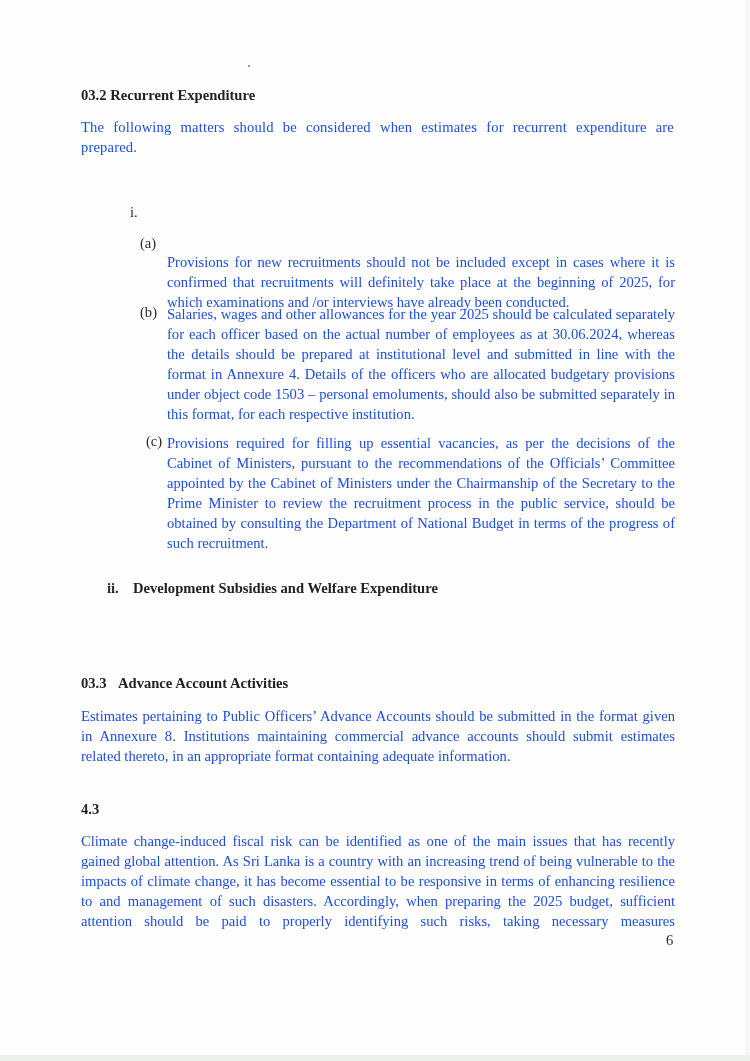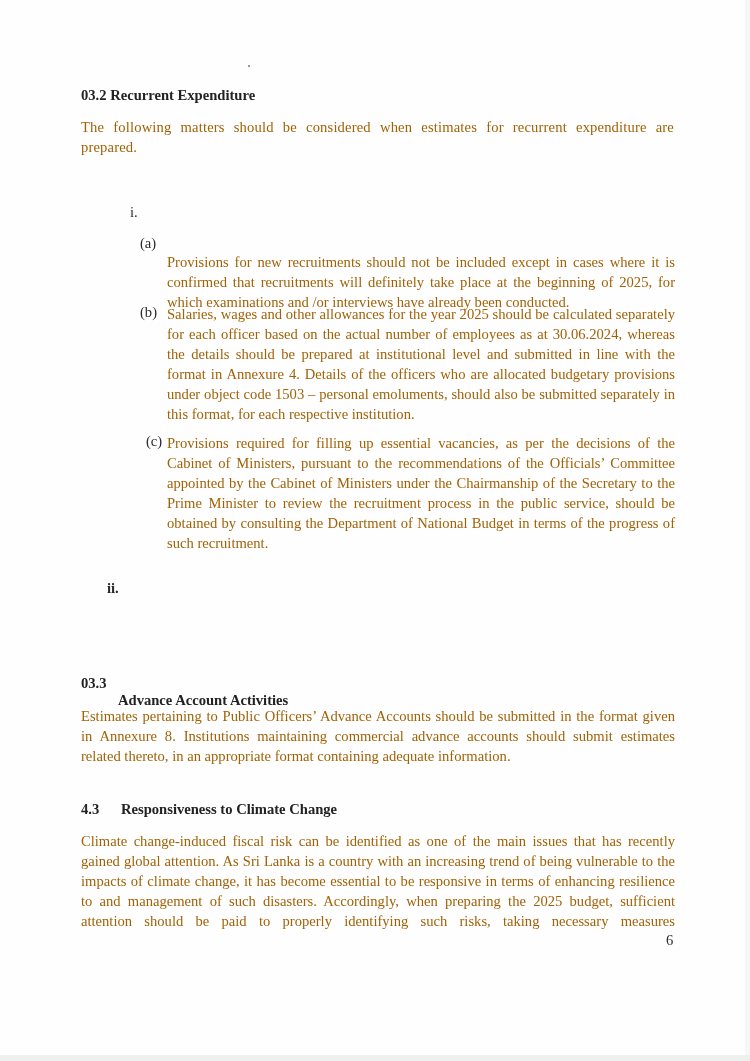--- a/index.html
+++ b/index.html
@@ -31,21 +31,21 @@
       color: #222;
       white-space: nowrap;
     }
     .p {
       position: absolute;
       font-family: "Liberation Serif", "DejaVu Serif", serif;
       font-size: 14.6px;
       line-height: 20px;
       text-align: justify;
       text-align-last: left;
-      color: #a16207;
+      color: #1d4ed8;
     }
     .num { position: absolute; font-family: "Liberation Serif", serif; font-size: 14.6px; color: #2b2b2b; }
     .marker { position: absolute; font-family: "Liberation Serif", serif; font-size: 14.6px; color: #2b2b2b; }
   </style>
 </head>
 <body>
 
 <div class="page">
   <div class="right-edge"></div>
   <div class="bottom-edge"></div>
@@ -59,23 +59,23 @@
   <div class="marker" style="left:140px; top:235px;">(a)</div>
   <div class="p" style="left:167px; top:252px; width:508px;">Provisions for new recruitments should not be included except in cases where it is confirmed that recruitments will definitely take place at the beginning of 2025, for which examinations and /or interviews have already been conducted.</div>
 
   <div class="marker" style="left:140px; top:304px;">(b)</div>
   <div class="p" style="left:167px; top:304px; width:508px;">Salaries, wages and other allowances for the year 2025 should be calculated separately for each officer based on the actual number of employees as at 30.06.2024, whereas the details should be prepared at institutional level and submitted in line with the format in Annexure 4. Details of the officers who are allocated budgetary provisions under object code 1503 – personal emoluments, should also be submitted separately in this format, for each respective institution.</div>
 
   <div class="marker" style="left:146px; top:433px;">(c)</div>
   <div class="p" style="left:167px; top:433px; width:508px;">Provisions required for filling up essential vacancies, as per the decisions of the Cabinet of Ministers, pursuant to the recommendations of the Officials’ Committee appointed by the Cabinet of Ministers under the Chairmanship of the Secretary to the Prime Minister to review the recruitment process in the public service, should be obtained by consulting the Department of National Budget in terms of the progress of such recruitment.</div>
 
   <div class="marker" style="left:107px; top:580px; font-weight:bold;">ii.</div>
+  <div class="h" style="left:133px; top:580px;">Development Subsidies and Welfare Expenditure</div>
 
   <div class="h" style="left:81px; top:675px;">03.3</div>
-  <div class="h" style="left:118px; top:692px;">Advance Account Activities</div>
+  <div class="h" style="left:118px; top:675px;">Advance Account Activities</div>
   <div class="p" style="left:81px; top:706px; width:594px;">Estimates pertaining to Public Officers’ Advance Accounts should be submitted in the format given in Annexure 8. Institutions maintaining commercial advance accounts should submit estimates related thereto, in an appropriate format containing adequate information.</div>
 
   <div class="h" style="left:81px; top:801px;">4.3</div>
-  <div class="h" style="left:121px; top:801px;">Responsiveness to Climate Change</div>
   <div class="p" style="left:81px; top:831px; width:594px; text-align-last:justify;">Climate change-induced fiscal risk can be identified as one of the main issues that has recently gained global attention. As Sri Lanka is a country with an increasing trend of being vulnerable to the impacts of climate change, it has become essential to be responsive in terms of enhancing resilience to and management of such disasters. Accordingly, when preparing the 2025 budget, sufficient attention should be paid to properly identifying such risks, taking necessary measures</div>
 
   <div class="num" style="left:666px; top:932px;">6</div>
 </div>
 
 </body></html>

